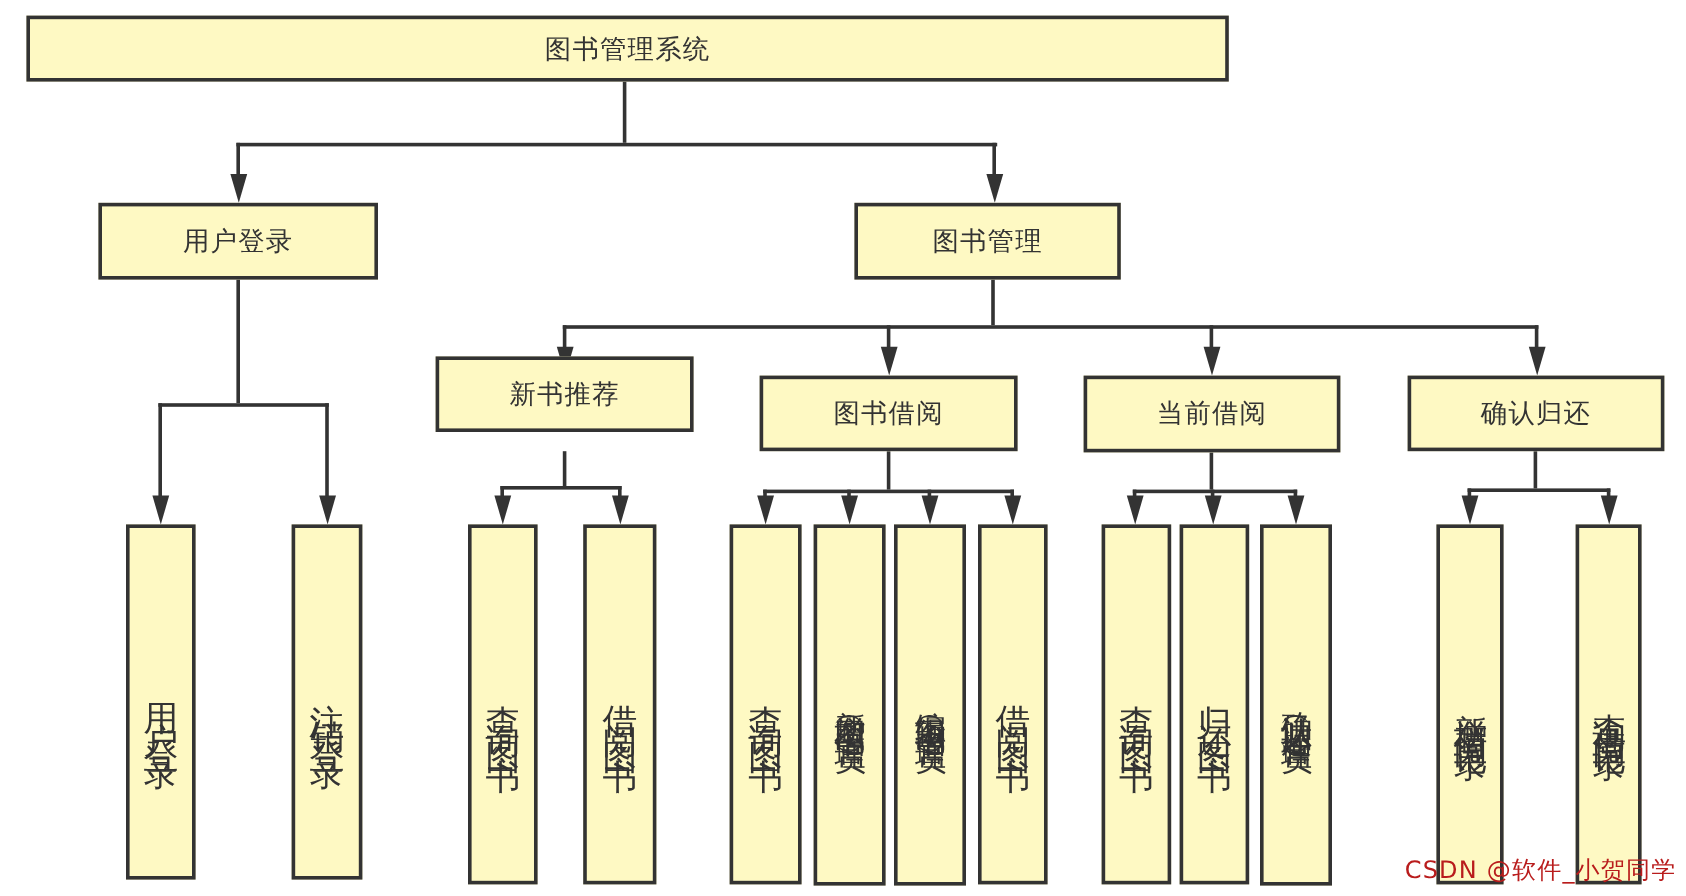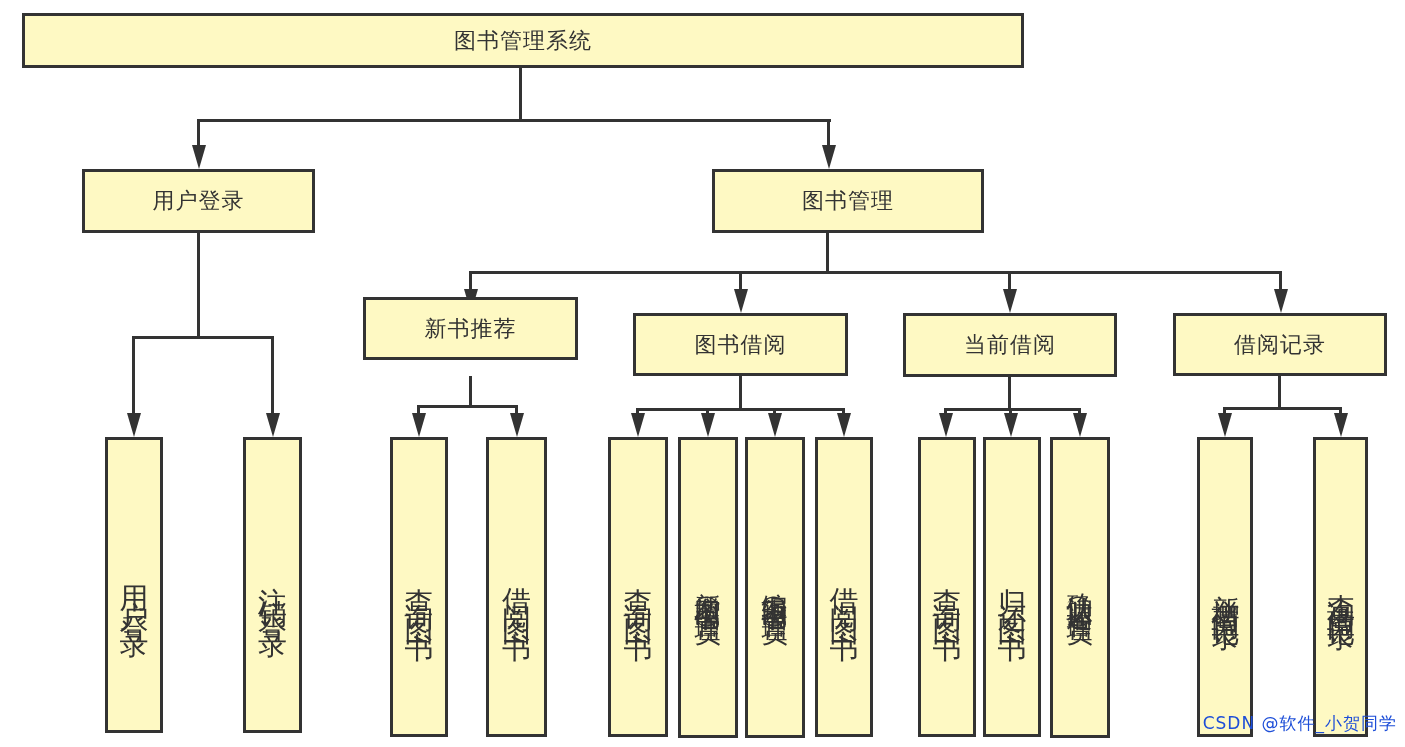--- a/index.html
+++ b/index.html
@@ -20,22 +20,22 @@
   .box.v span.sp-wide  { font-size:29px; letter-spacing:15px; margin-bottom:-15px; }
   .box.v span.sp-med   { font-size:28px; letter-spacing:6px;  margin-bottom:-6px; }
   .box.v span.sp-tight { font-size:26px; letter-spacing:4px;  margin-bottom:-4px; }
   .line { position:absolute; background:#333333; }
   .arrow {
     position:absolute; width:0; height:0;
     border-left:7px solid transparent; border-right:7px solid transparent;
     border-top:24px solid #333333;
   }
   #watermark {
-    position:absolute; right:8px; top:712px; font-size:17px;
-    color:#1d4ed8; letter-spacing:1px; white-space:nowrap;
+    position:absolute; right:8px; top:712px; font-size:20px;
+    color:#b91c1c; letter-spacing:1px; white-space:nowrap;
   }
 </style>
 </head>
 <body>
 
 <div id="stage">
 
   <div class="line" style="left:519px;top:68px;width:3px;height:51px"></div>
   <div class="line" style="left:197px;top:119px;width:634px;height:3px"></div>
   <div class="line" style="left:197px;top:119px;width:3px;height:32px"></div>
@@ -92,26 +92,26 @@
   <div class="arrow" style="left:837px;top:413px"></div>
   <div class="arrow" style="left:939px;top:413px"></div>
   <div class="arrow" style="left:1004px;top:413px"></div>
   <div class="arrow" style="left:1073px;top:413px"></div>
   <div class="arrow" style="left:1218px;top:413px"></div>
   <div class="arrow" style="left:1334px;top:413px"></div>
 
   <div class="box h" style="left:22px;top:13px;width:1002px;height:55px">图书管理系统</div>
 
   <div class="box h" style="left:82px;top:169px;width:233px;height:64px">用户登录</div>
-  <div class="box h" style="left:712px;top:169px;width:272px;height:64px">图书管理</div>
+  <div class="box h" style="left:712px;top:169px;width:222px;height:64px">图书管理</div>
 
   <div class="box h" style="left:363px;top:297px;width:215px;height:63px">新书推荐</div>
   <div class="box h" style="left:903px;top:313px;width:214px;height:64px">当前借阅</div>
   <div class="box h" style="left:633px;top:313px;width:215px;height:63px">图书借阅</div>
-  <div class="box h" style="left:1173px;top:313px;width:214px;height:63px">借阅记录</div>
+  <div class="box h" style="left:1173px;top:313px;width:214px;height:63px">确认归还</div>
 
   <div class="box v" style="left:105px;top:437px;width:58px;height:296px">
       <span class="sp-wide">用户登录</span>
     </div>
   <div class="box v" style="left:243px;top:437px;width:59px;height:296px">
       <span class="sp-wide">注销登录</span>
     </div>
 
   <div class="box v" style="left:390px;top:437px;width:58px;height:300px">
       <span class="sp-wide">查询图书</span>

